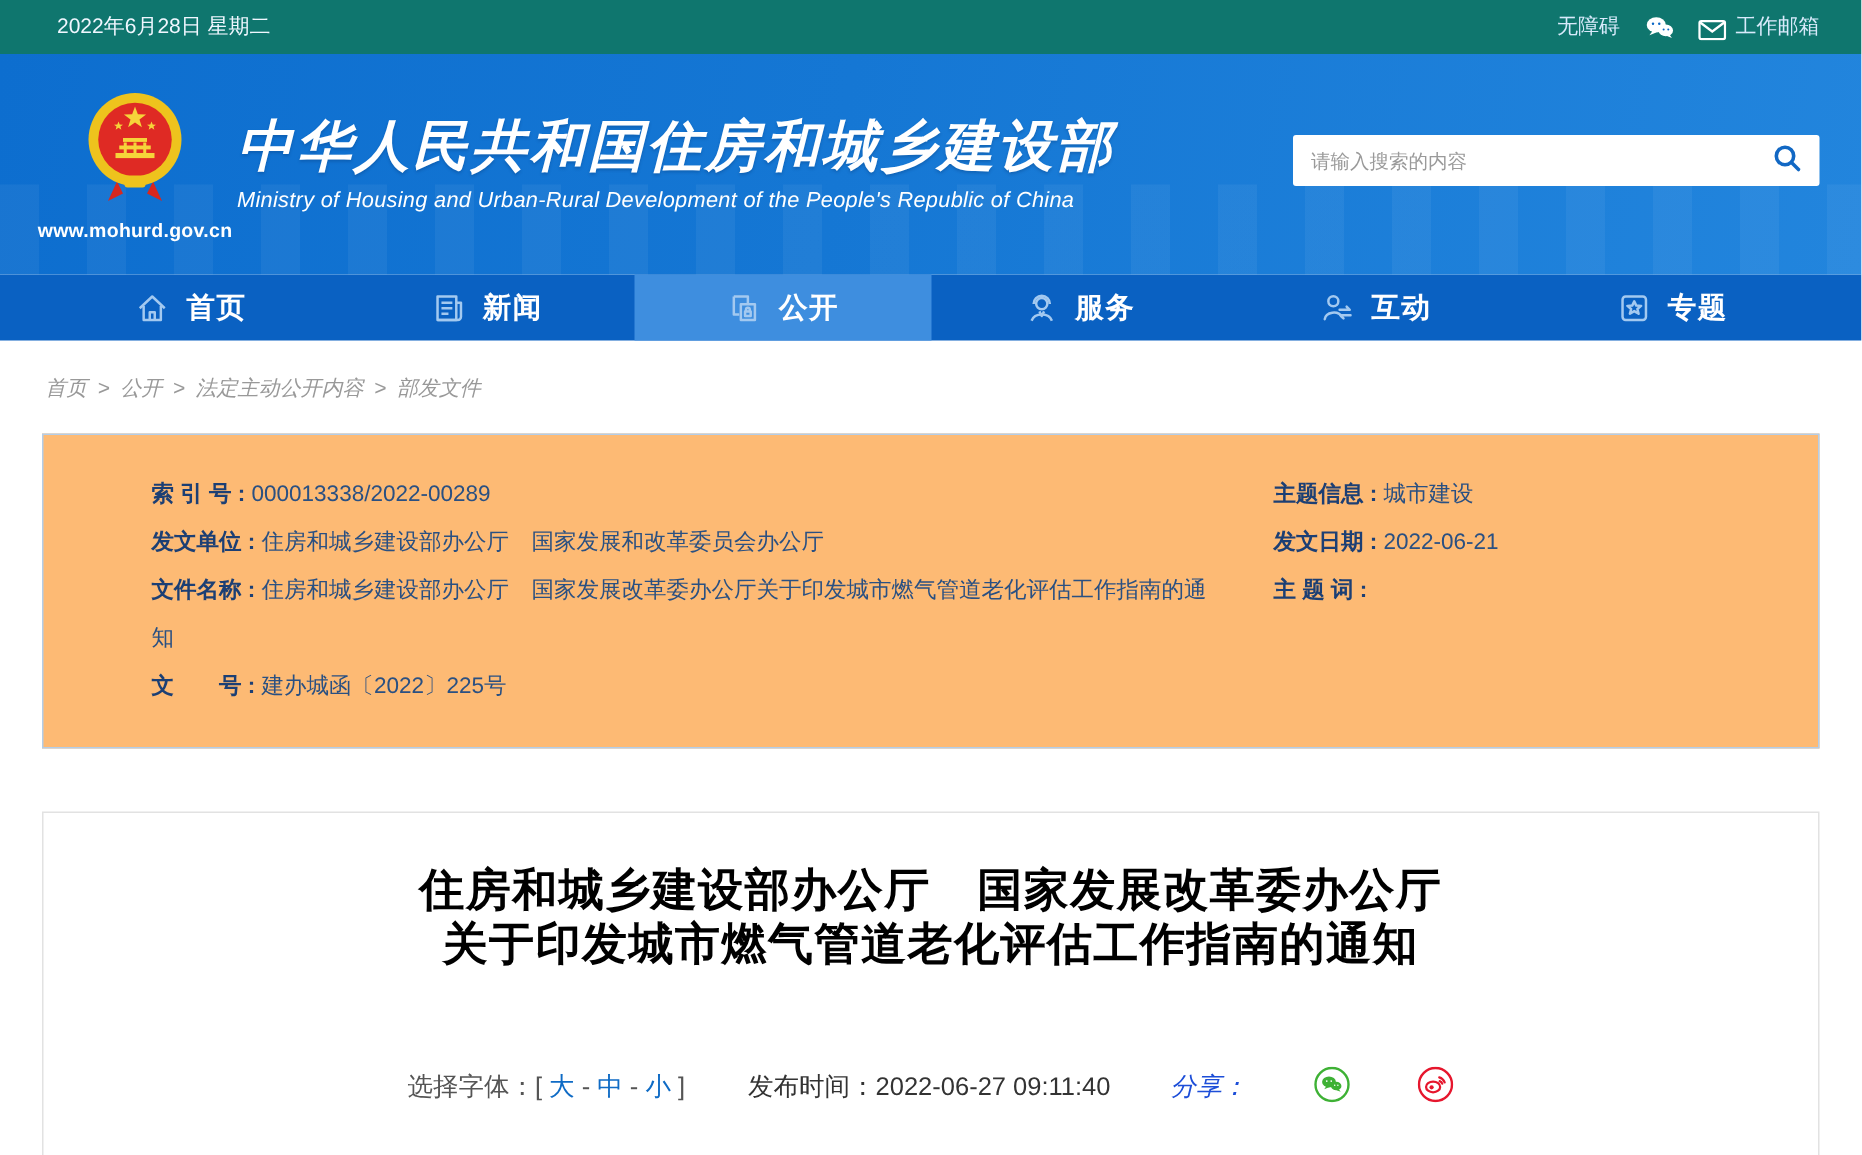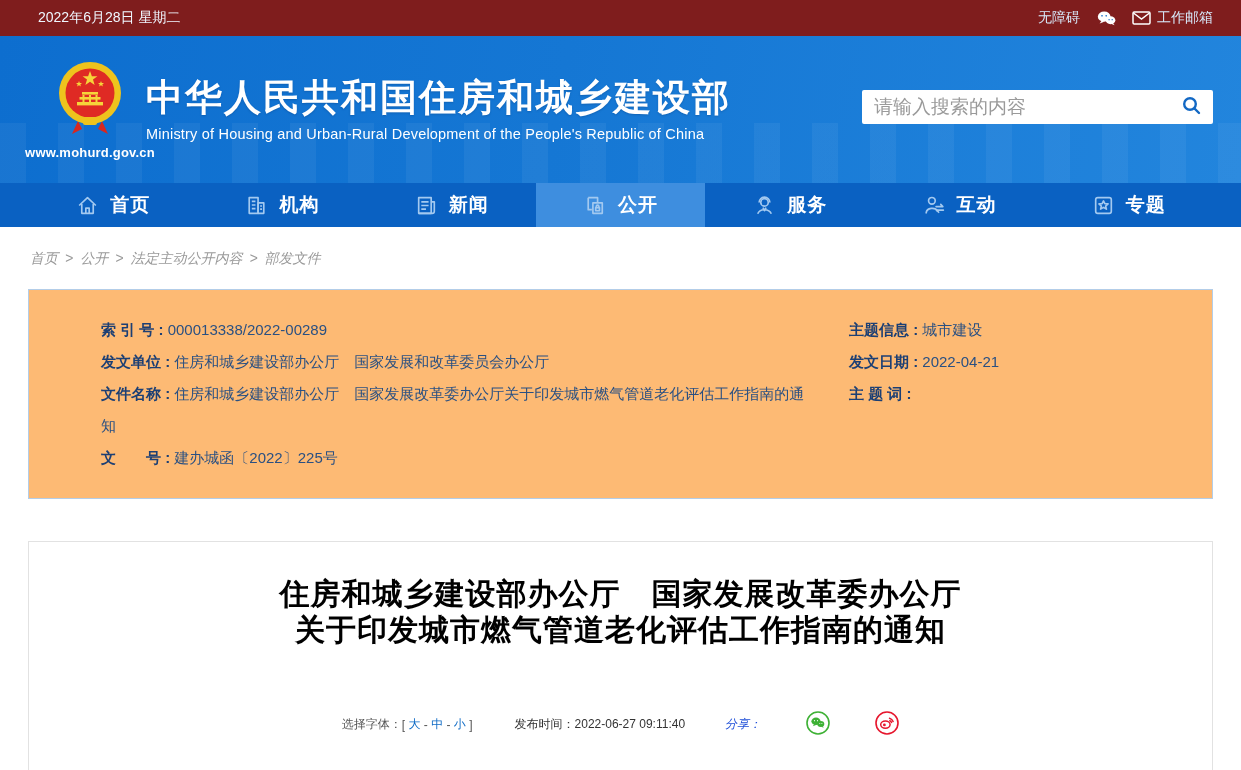--- a/index.html
+++ b/index.html
@@ -1,42 +1,42 @@
 <!DOCTYPE html>
 <html><head>
 <meta charset="utf-8">
 <style>
   * { margin:0; padding:0; box-sizing:border-box; }
   html,body { width:1241px; height:770px; overflow:hidden; background:#fff;
     font-family:"Liberation Sans","DejaVu Sans",sans-serif; }
 
   
-  .topbar { height:36px; background:#7f1d1d; display:flex; align-items:center;
+  .topbar { height:36px; background:#0f766e; display:flex; align-items:center;
     justify-content:space-between; padding:0 28px; }
   .topbar-date { color:#f0f7ff; font-size:14px; padding-left:10px; }
   .topbar-right { display:flex; align-items:center; gap:16px; color:#d8eafb; font-size:14px; }
-  .topbar-right a { color:#d8eafb; text-decoration:none; cursor:pointer; display:flex; align-items:center; gap:6px; }
+  .topbar-right a { color:#d8eafb; text-decoration:none; cursor:pointer; display:flex; align-items:flex-end; gap:6px; }
   .tb-icon { display:inline-flex; color:#eef6ff; }
 
   
   .header { height:147px; position:relative;
     background:linear-gradient(100deg,#0d6ecf 0%,#1577d4 45%,#2285dd 100%);
     display:flex; align-items:center; padding:0 28px; }
   .header::after { content:""; position:absolute; left:0; right:0; bottom:0; height:60px;
     background:repeating-linear-gradient(90deg, rgba(255,255,255,0.05) 0 26px, rgba(255,255,255,0) 26px 58px); }
   .emblem-block { width:104px; margin-left:10px; display:flex; flex-direction:column;
     align-items:center; z-index:2; }
   .site-url { color:#fff; font-weight:bold; font-size:13px; margin-top:4px; letter-spacing:.2px; }
-  .title-block { margin-left:4px; z-index:2; }
+  .title-block { margin-left:16px; z-index:2;font-style:italic; }
   .site-title { color:#fff; font-size:37px; font-weight:bold; letter-spacing:2px; line-height:42px;
     text-shadow:0 1px 2px rgba(0,40,90,.25); }
   .site-sub { color:#fff; font-size:14.5px; margin-top:7px; letter-spacing:.2px; }
   .search-box { position:absolute; right:28px; top:54px; width:351px; height:34px; background:#fff;
     border-radius:2px; display:flex; align-items:center; padding:0 12px; z-index:3; }
-  .search-input { border:none; outline:none; flex:1; font-size:19px; color:#333;
+  .search-input { border:none; outline:none; flex:1; font-size:13px; color:#333;
     font-family:"Liberation Sans","DejaVu Sans",sans-serif; }
   .search-input::placeholder { color:#9a9a9a; }
   .search-btn { background:none; border:none; cursor:pointer; display:flex; color:#1268c4; }
 
   
   .nav { height:44px; background:#0a61c2; }
   .nav-inner { width:1185px; margin:0 auto; height:100%; display:flex; }
   .nav-item { flex:1; display:flex; align-items:center; justify-content:center; gap:10px;
     color:#fff; font-size:19px; font-weight:bold; cursor:pointer; letter-spacing:1px; }
   .nav-item.active { background:#3e8edf; }
@@ -56,21 +56,21 @@
   .meta-label { font-weight:bold; color:#1c3f74; white-space:pre; }
   .meta-colon { font-weight:bold; color:#1c3f74; white-space:pre; }
   .meta-value { color:#2a5082; }
 
   
   .article { margin:42px 28px 0; background:#fff; border:1px solid #e2e2e2;
     padding:34px 30px 40px; height:420px; }
   .article-title { text-align:center; font-size:30px; font-weight:bold; color:#000;
     line-height:36px; letter-spacing:1px; }
   .article-meta { display:flex; justify-content:center; align-items:center;
-    margin-top:48px; font-size:12px; color:#333; }
+    margin-top:48px; font-size:17px; color:#333; }
   .font-group { display:flex; align-items:center; white-space:pre; color:#555; }
   .font-group a { color:#0f6bc5; text-decoration:none; cursor:pointer; }
   .pub-group { margin-left:42px; color:#333; white-space:pre; }
   .share-group { margin-left:40px; display:flex; align-items:center; gap:8px; color:#1d4ed8; white-space:pre;font-style:italic; }
   .share-btn { background:none; border:none; cursor:pointer; display:flex; padding:0; }
 </style>
 </head>
 <body>
 
 <div class="topbar">
@@ -156,31 +156,20 @@
             <path d="M4 12 L12 4.5 L20 12"></path>
             <path d="M6.5 10.5 V19.5 H17.5 V10.5"></path>
             <path d="M10.4 19.5 V14.5 H13.6 V19.5"></path>
           </svg>
       </span>
       <span>首页</span>
     </div>
     <div class="nav-item">
       <span class="nav-ico">
         <svg width="25" height="25" viewBox="0 0 24 24" fill="none" stroke="currentColor" stroke-width="1.6" stroke-linejoin="round">
-            <rect x="5" y="4.5" width="8.5" height="15"></rect>
-            <rect x="13.5" y="9.5" width="5.5" height="10"></rect>
-            <path d="M7.5 8 h3.5 M7.5 11.5 h3.5 M7.5 15 h3.5"></path>
-            <path d="M15.5 12.5 h1.8 M15.5 15.5 h1.8"></path>
-          </svg>
-      </span>
-      <span>机构</span>
-    </div>
-    <div class="nav-item">
-      <span class="nav-ico">
-        <svg width="25" height="25" viewBox="0 0 24 24" fill="none" stroke="currentColor" stroke-width="1.6" stroke-linejoin="round">
             <path d="M4.5 4.5 H16.5 V19.5 H4.5 Z"></path>
             <path d="M16.5 8.5 h3 v9 a2 2 0 0 1 -2 2 h-13"></path>
             <path d="M7 8.5 h7 M7 12 h7 M7 15.5 h4.5"></path>
           </svg>
       </span>
       <span>新闻</span>
     </div>
     <div class="nav-item active">
       <span class="nav-ico">
         <svg width="25" height="25" viewBox="0 0 24 24" fill="none" stroke="currentColor" stroke-width="1.6" stroke-linejoin="round">
@@ -232,21 +221,21 @@
 
 <div class="doc-meta">
   <div class="meta-col-left">
     <div class="meta-row"><span class="meta-label">索 引 号</span><span class="meta-colon"> : </span><span class="meta-value">000013338/2022-00289</span></div>
     <div class="meta-row"><span class="meta-label">发文单位</span><span class="meta-colon"> : </span><span class="meta-value">住房和城乡建设部办公厅　国家发展和改革委员会办公厅</span></div>
     <div class="meta-row"><span class="meta-label">文件名称</span><span class="meta-colon"> : </span><span class="meta-value">住房和城乡建设部办公厅　国家发展改革委办公厅关于印发城市燃气管道老化评估工作指南的通知</span></div>
     <div class="meta-row"><span class="meta-label">文　　号</span><span class="meta-colon"> : </span><span class="meta-value">建办城函〔2022〕225号</span></div>
   </div>
   <div class="meta-col-right">
     <div class="meta-row"><span class="meta-label">主题信息</span><span class="meta-colon"> : </span><span class="meta-value">城市建设</span></div>
-    <div class="meta-row"><span class="meta-label">发文日期</span><span class="meta-colon"> : </span><span class="meta-value">2022-04-21</span></div>
+    <div class="meta-row"><span class="meta-label">发文日期</span><span class="meta-colon"> : </span><span class="meta-value">2022-06-21</span></div>
     <div class="meta-row"><span class="meta-label">主 题 词</span><span class="meta-colon"> : </span><span class="meta-value"></span></div>
   </div>
 </div>
 
 <div class="article">
   <div class="article-title">
     <div>住房和城乡建设部办公厅　国家发展改革委办公厅</div>
     <div>关于印发城市燃气管道老化评估工作指南的通知</div>
   </div>
 

